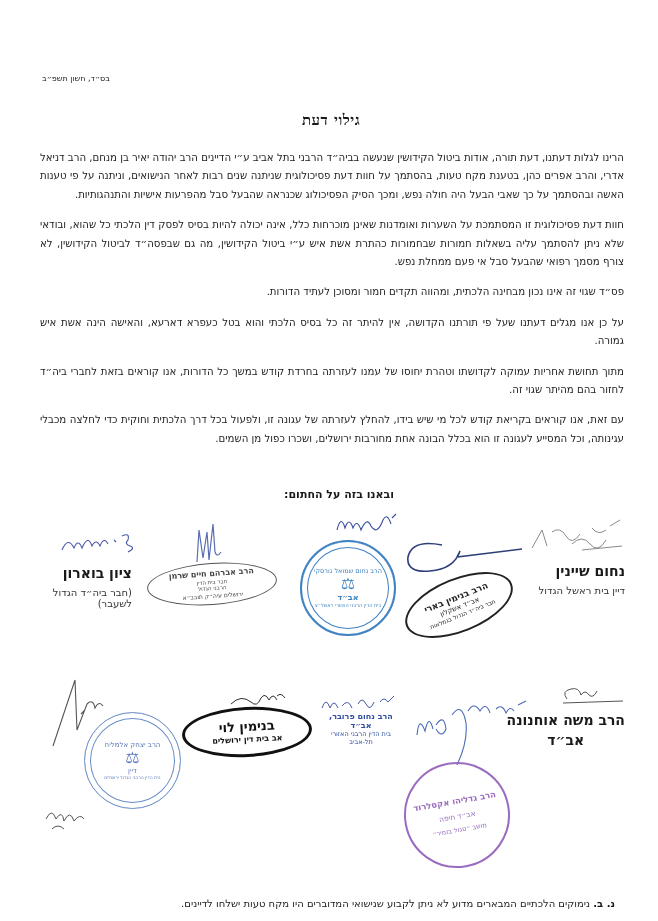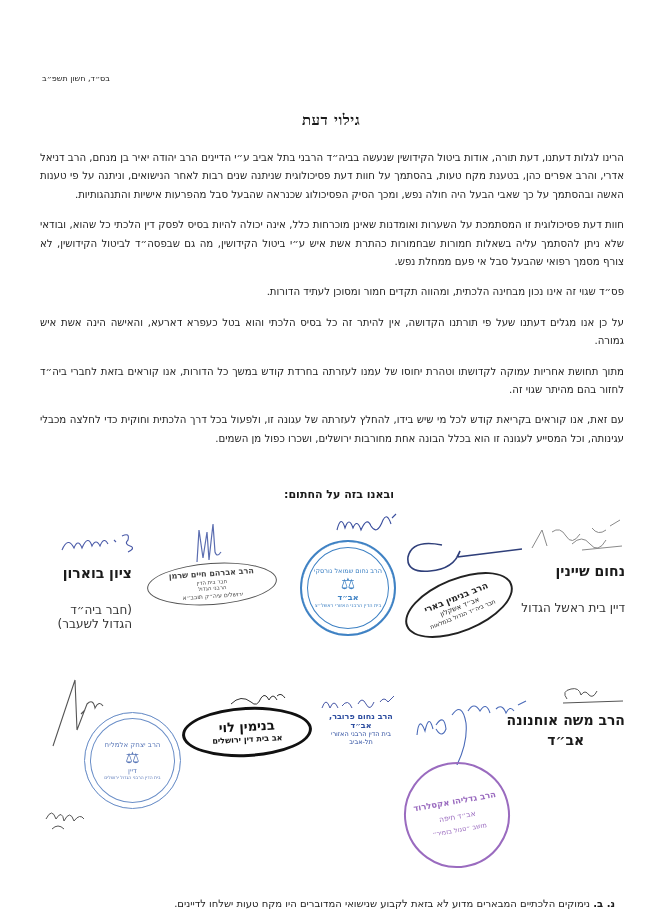--- a/index.html
+++ b/index.html
@@ -23,21 +23,21 @@
     }
     .body-text p { margin: 12px 0 6px 0; }
     .sign-intro {
       position: absolute; left: 0; width: 658px; top: 488px; text-align: center;
       direction: rtl; font-size: 11px; font-weight: bold;
       font-family: "DejaVu Sans", sans-serif;
       padding-left: 8px;
     }
     .sig { position: absolute; direction: rtl; font-family: "DejaVu Sans", sans-serif; }
     .sig-name { font-weight: bold; font-size: 14px; color: #1a1a1a; }
-    .sig-sub { font-size: 12px; color: #333; margin-top: 22px; }
+    .sig-sub { font-size: 10px; color: #333; margin-top: 6px; }
     .stamp {
       position: absolute; border-style: solid; display: flex; flex-direction: column;
       align-items: center; justify-content: center; text-align: center;
       font-family: "DejaVu Sans", sans-serif; direction: rtl;
     }
     .stamp span { display: block; line-height: 1.2; }
     .scribble { position: absolute; }
     .footnote {
       position: absolute; right: 45px; top: 898px; direction: rtl;
       font-size: 10px; font-family: "DejaVu Sans", sans-serif; color: #1c1c1c;
@@ -152,16 +152,16 @@
     <span style="font-size:16px;line-height:1.1">⚖</span>
     <span style="font-weight:normal;font-size:7px">דיין</span>
     <span style="font-size:4.5px">בית הדין הרבני הגדול ירושלים</span>
   </div>
   <svg class="scribble" style="left:40px;top:795px" width="60" height="40" viewBox="0 0 60 40">
     <path d="M4 24 q6 -12 10 0 q6 -10 8 2 q6 -12 10 0 q6 -8 10 -2 M10 34 q6 -6 12 0" fill="none" stroke="#555" stroke-width="1"></path>
   </svg>
 
   <div class="footnote">
     <b>נ. ב.</b>
-    <span>נימוקים הלכתיים המבארים מדוע לא בזאת לקבוע שנישואי המדוברים היו מקח טעות ישלחו לדיינים.</span>
+    <span>נימוקים הלכתיים המבארים מדוע לא ניתן לקבוע שנישואי המדוברים היו מקח טעות ישלחו לדיינים.</span>
   </div>
 
 </div>
 
 </body></html>

